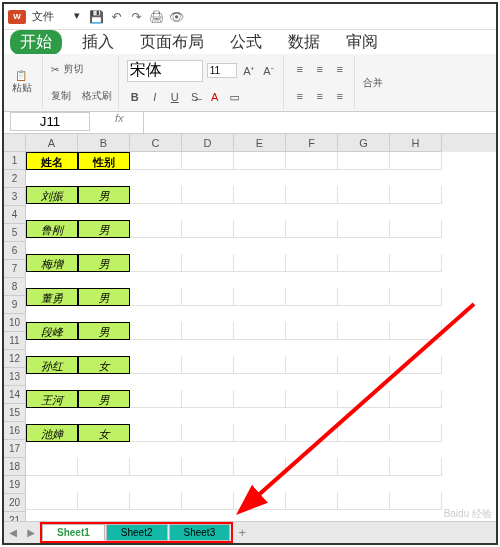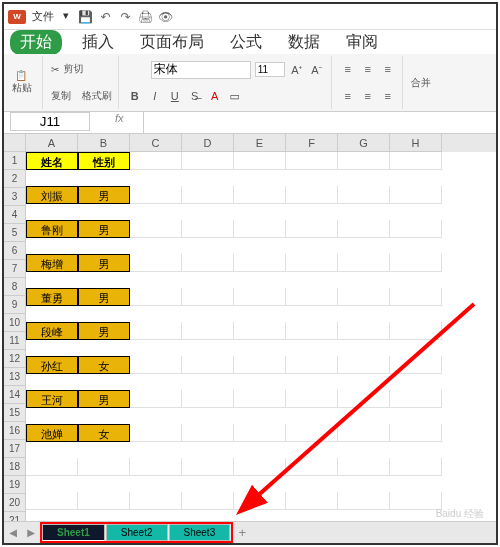--- a/index.html
+++ b/index.html
@@ -2,63 +2,63 @@
 <html><head>
 <meta charset="utf-8">
 <style>
 * { box-sizing: border-box; margin: 0; padding: 0; font-family: "Microsoft YaHei", sans-serif; }
 body { width: 500px; height: 547px; background: #fff; overflow: hidden; position: relative; }
 
 .frame { border: 2px solid #333; width: 496px; height: 543px; margin: 2px; display: flex; flex-direction: column; background: #fff; }
 
 .titlebar { background: #fff; display: flex; align-items: center; height: 26px; padding: 0 4px; border-bottom: 1px solid #ddd; gap: 6px; }
 .wps-icon { width: 18px; height: 14px; background: #d24726; color: #fff; font-size: 8px; display: flex; align-items: center; justify-content: center; border-radius: 2px; font-weight: bold; }
-.file-drop { font-size: 11px; color: #333; display: flex; align-items: flex-start; gap: 9px; }
+.file-drop { font-size: 11px; color: #333; display: flex; align-items: flex-start; gap: 20px; }
 .qat { display: flex; gap: 6px; margin-left: 4px; }
 .qat-icon { width: 14px; height: 14px; color: #666; font-size: 12px; display: flex; align-items: center; justify-content: center; }
 
 .ribbon-tabs { display: flex; align-items: center; height: 24px; background: #fff; padding: 0 6px; gap: 14px; font-size: 16px; color: #333; }
 .ribbon-tab { padding: 2px 6px; }
 .ribbon-tab.active { background: #2e9b47; color: #fff; border-radius: 10px; padding: 2px 10px; }
 
 .ribbon { display: flex; height: 58px; background: #f5f5f5; border-bottom: 1px solid #ccc; padding: 2px 4px; gap: 8px; font-size: 10px; color: #555; }
 .rib-group { display: flex; flex-direction: column; justify-content: space-around; border-right: 1px solid #ddd; padding-right: 6px; }
 .rib-row { display: flex; align-items: center; gap: 4px; }
 .paste-big { display: flex; flex-direction: column; align-items: center; justify-content: center; width: 28px; }
-.font-select { border: 1px solid #ccc; background: #fff; font-size: 12px; padding: 1px 2px; width: 100px; margin-left: 24px; }
+.font-select { border: 1px solid #ccc; background: #fff; font-size: 16px; padding: 1px 2px; width: 76px; }
 .size-select { border: 1px solid #ccc; background: #fff; font-size: 10px; padding: 1px 2px; width: 30px; }
 .fmt-btn { width: 16px; height: 16px; display: flex; align-items: center; justify-content: center; font-size: 11px; border: 1px solid transparent; }
 
 .namebox-row { display: flex; align-items: flex-start; height: 22px; border-bottom: 1px solid #ccc; background: #fff; font-size: 11px; }
 .namebox { width: 80px; border: 1px solid #ccc; margin: 0 6px; padding: 1px 4px; text-align: center; background: #fff; }
 .fx-lab { color: #888; margin: 0 19px; font-style: italic; }
 .formula-bar { flex: 1; border-left: 1px solid #ccc; height: 100%; }
 
 .grid-area { flex: 1; overflow: hidden; position: relative; background: #fff; }
 .corner { position: absolute; top: 0; left: 0; width: 22px; height: 18px; background: #e8e8e8; border-right: 1px solid #ccc; border-bottom: 1px solid #ccc; }
 .col-headers { position: absolute; top: 0; left: 22px; right: 0; height: 18px; display: flex; background: #e8e8e8; }
 .col-h { width: 52px; border-right: 1px solid #ccc; border-bottom: 1px solid #ccc; text-align: center; font-size: 11px; line-height: 18px; color: #555; }
 .row-headers { position: absolute; top: 18px; left: 0; width: 22px; background: #e8e8e8; }
 .row-h { height: 18px; border-bottom: 1px solid #ccc; border-right: 1px solid #ccc; text-align: center; font-size: 10px; line-height: 18px; color: #555; }
 .cells { position: absolute; top: 18px; left: 22px; right: 0; bottom: 0; }
 .cell-row { display: flex; height: 34px; }
 .cell { width: 52px; height: 18px; border-right: 1px solid #e0e0e0; border-bottom: 1px solid #e0e0e0; font-size: 11px; line-height: 18px; text-align: center; color: #000; }
 .cell.hdr { background: #ffff00; font-weight: bold; border: 1px solid #000; }
-.cell.dat { border: 1px solid #000; background: #eab308; }
+.cell.dat { border: 1px solid #000; background: #bef264; font-style: italic; }
 
 .sheet-bar { height: 22px; background: #e8e8e8; display: flex; align-items: center; border-top: 1px solid #ccc; font-size: 10px; }
 .nav-arr { width: 18px; text-align: center; color: #888; }
 .sheet-tab { padding: 2px 14px; background: #14b8a6; border: 1px solid #bbb; margin-right: 1px; }
-.sheet-tab.active { background: #0f172a; color: #2e9b47; font-weight: bold; border-bottom: 1px solid #fff; }
+.sheet-tab.active { background: #ffffff; color: #2e9b47; font-weight: bold; border-bottom: 1px solid #fff; }
 .add-sheet { width: 18px; text-align: center; color: #888; font-size: 13px; }
 .sheet-highlight { border: 2px solid #ff0000; padding: 0; display: flex; }
 
 .arrow-ann { position: absolute; top: 165px; left: 220px; pointer-events: none; }
 
-.watermark { position: absolute; right: 16px; bottom: 26px; font-size: 10px; color: #ccc; }
+.watermark { position: absolute; right: 8px; bottom: 26px; font-size: 10px; color: #ccc; }
 </style>
 </head>
 <body>
 
 <div class="frame">
   <div class="titlebar">
     <div class="wps-icon">W</div>
     <div class="file-drop">
         <span>文件</span>
         <span>▾</span>

